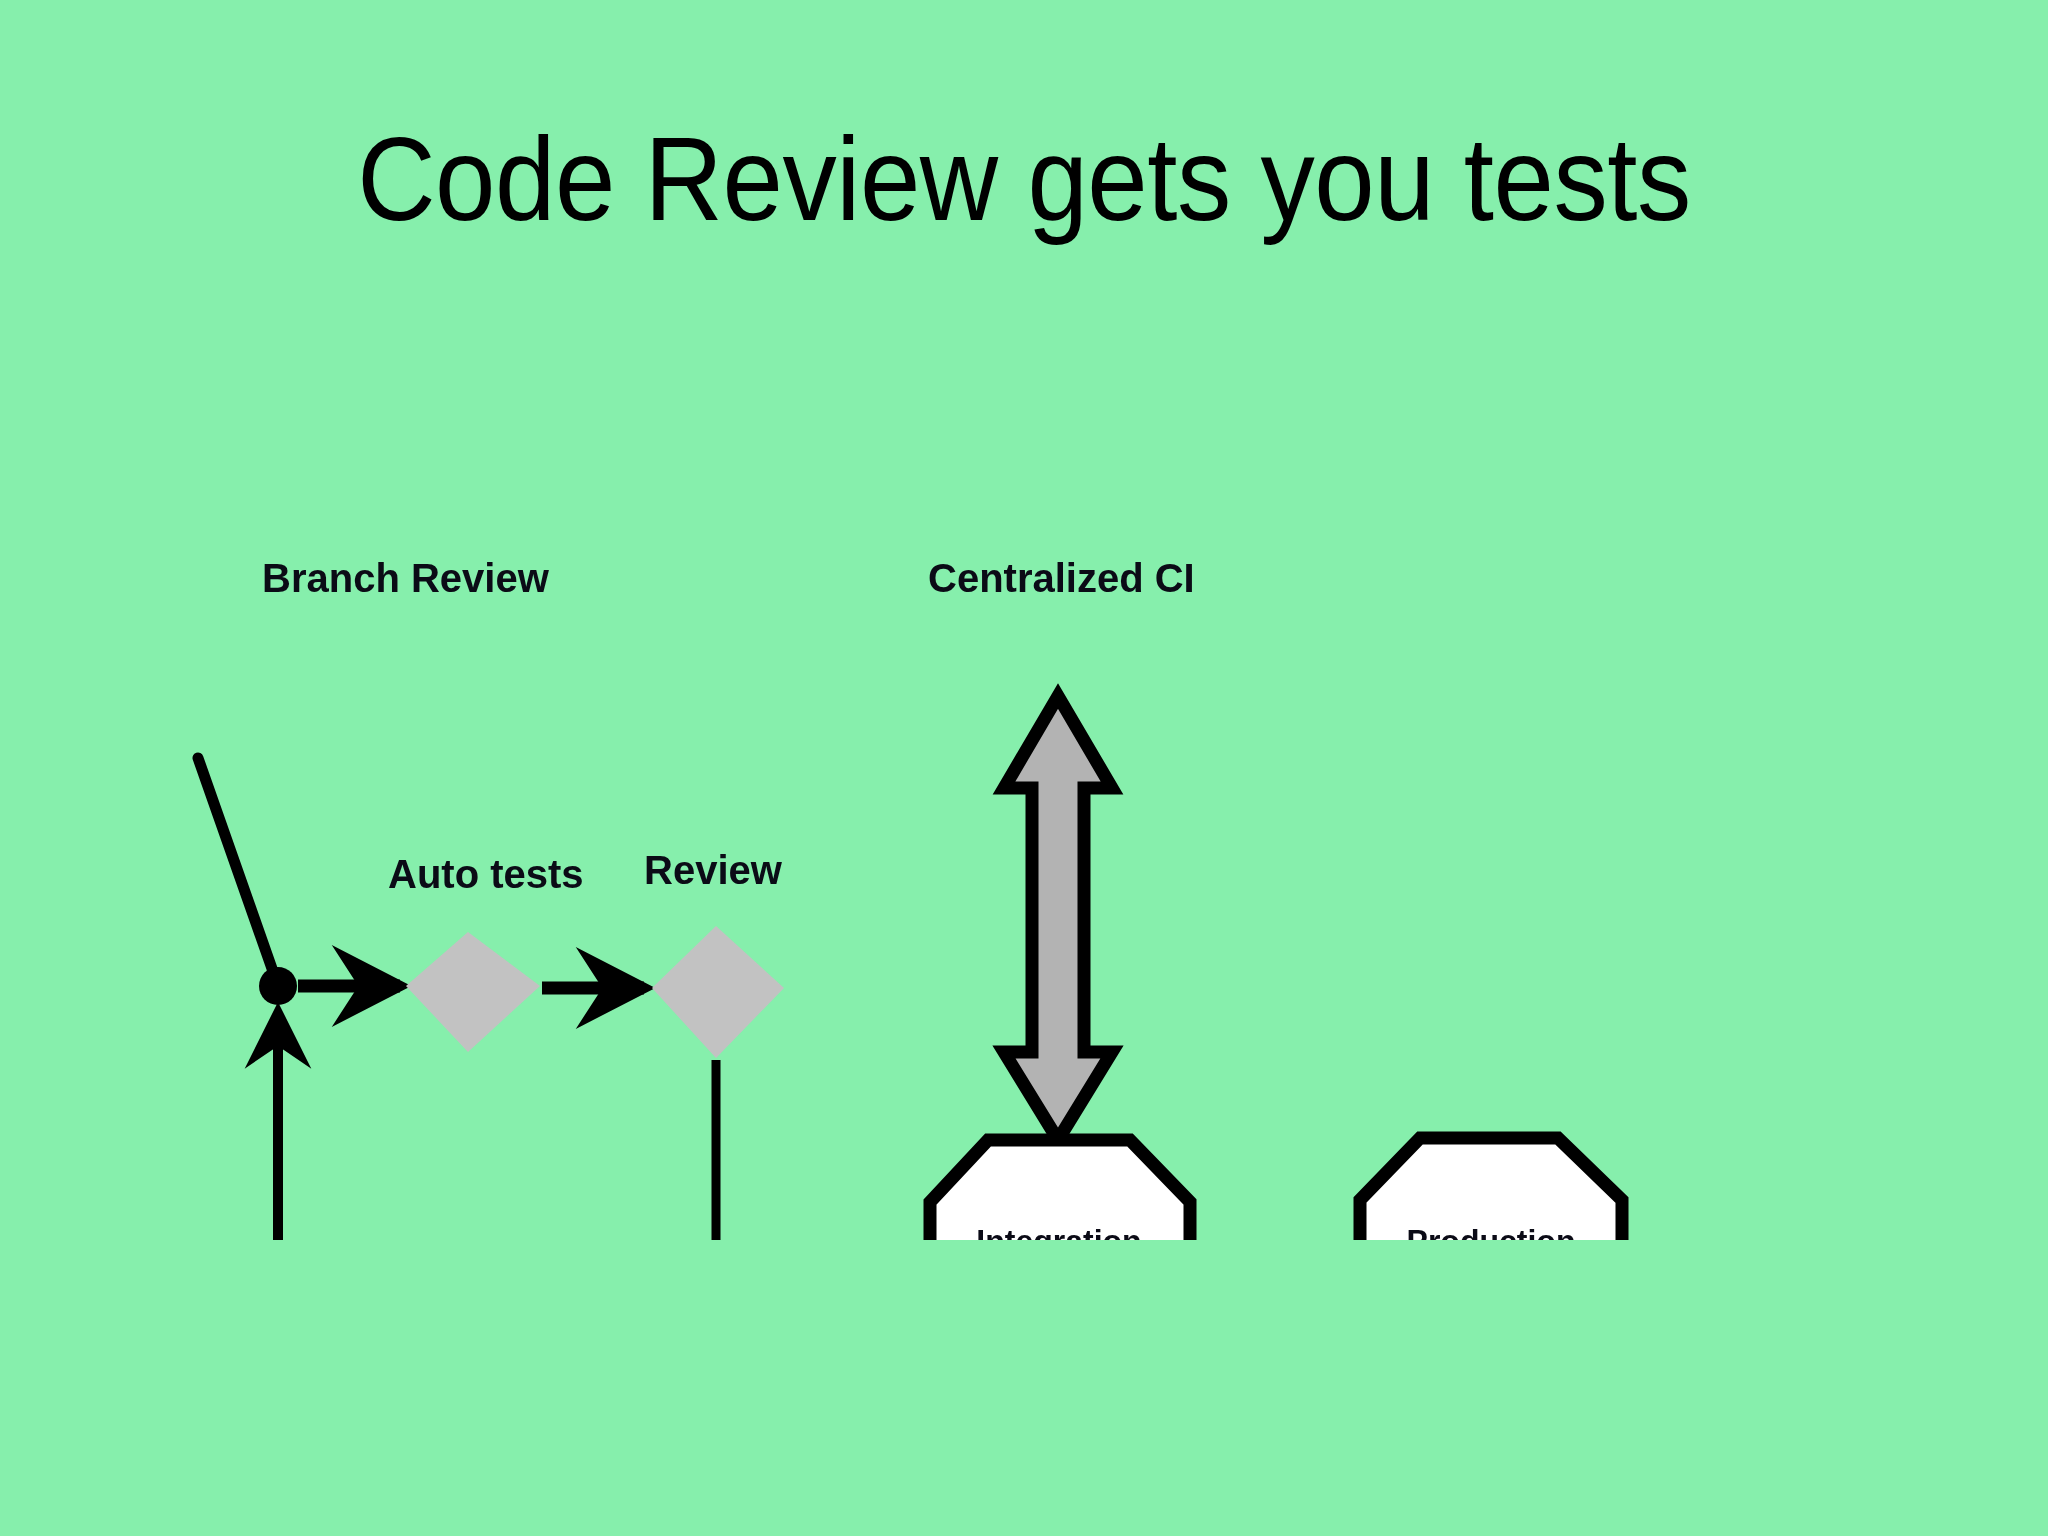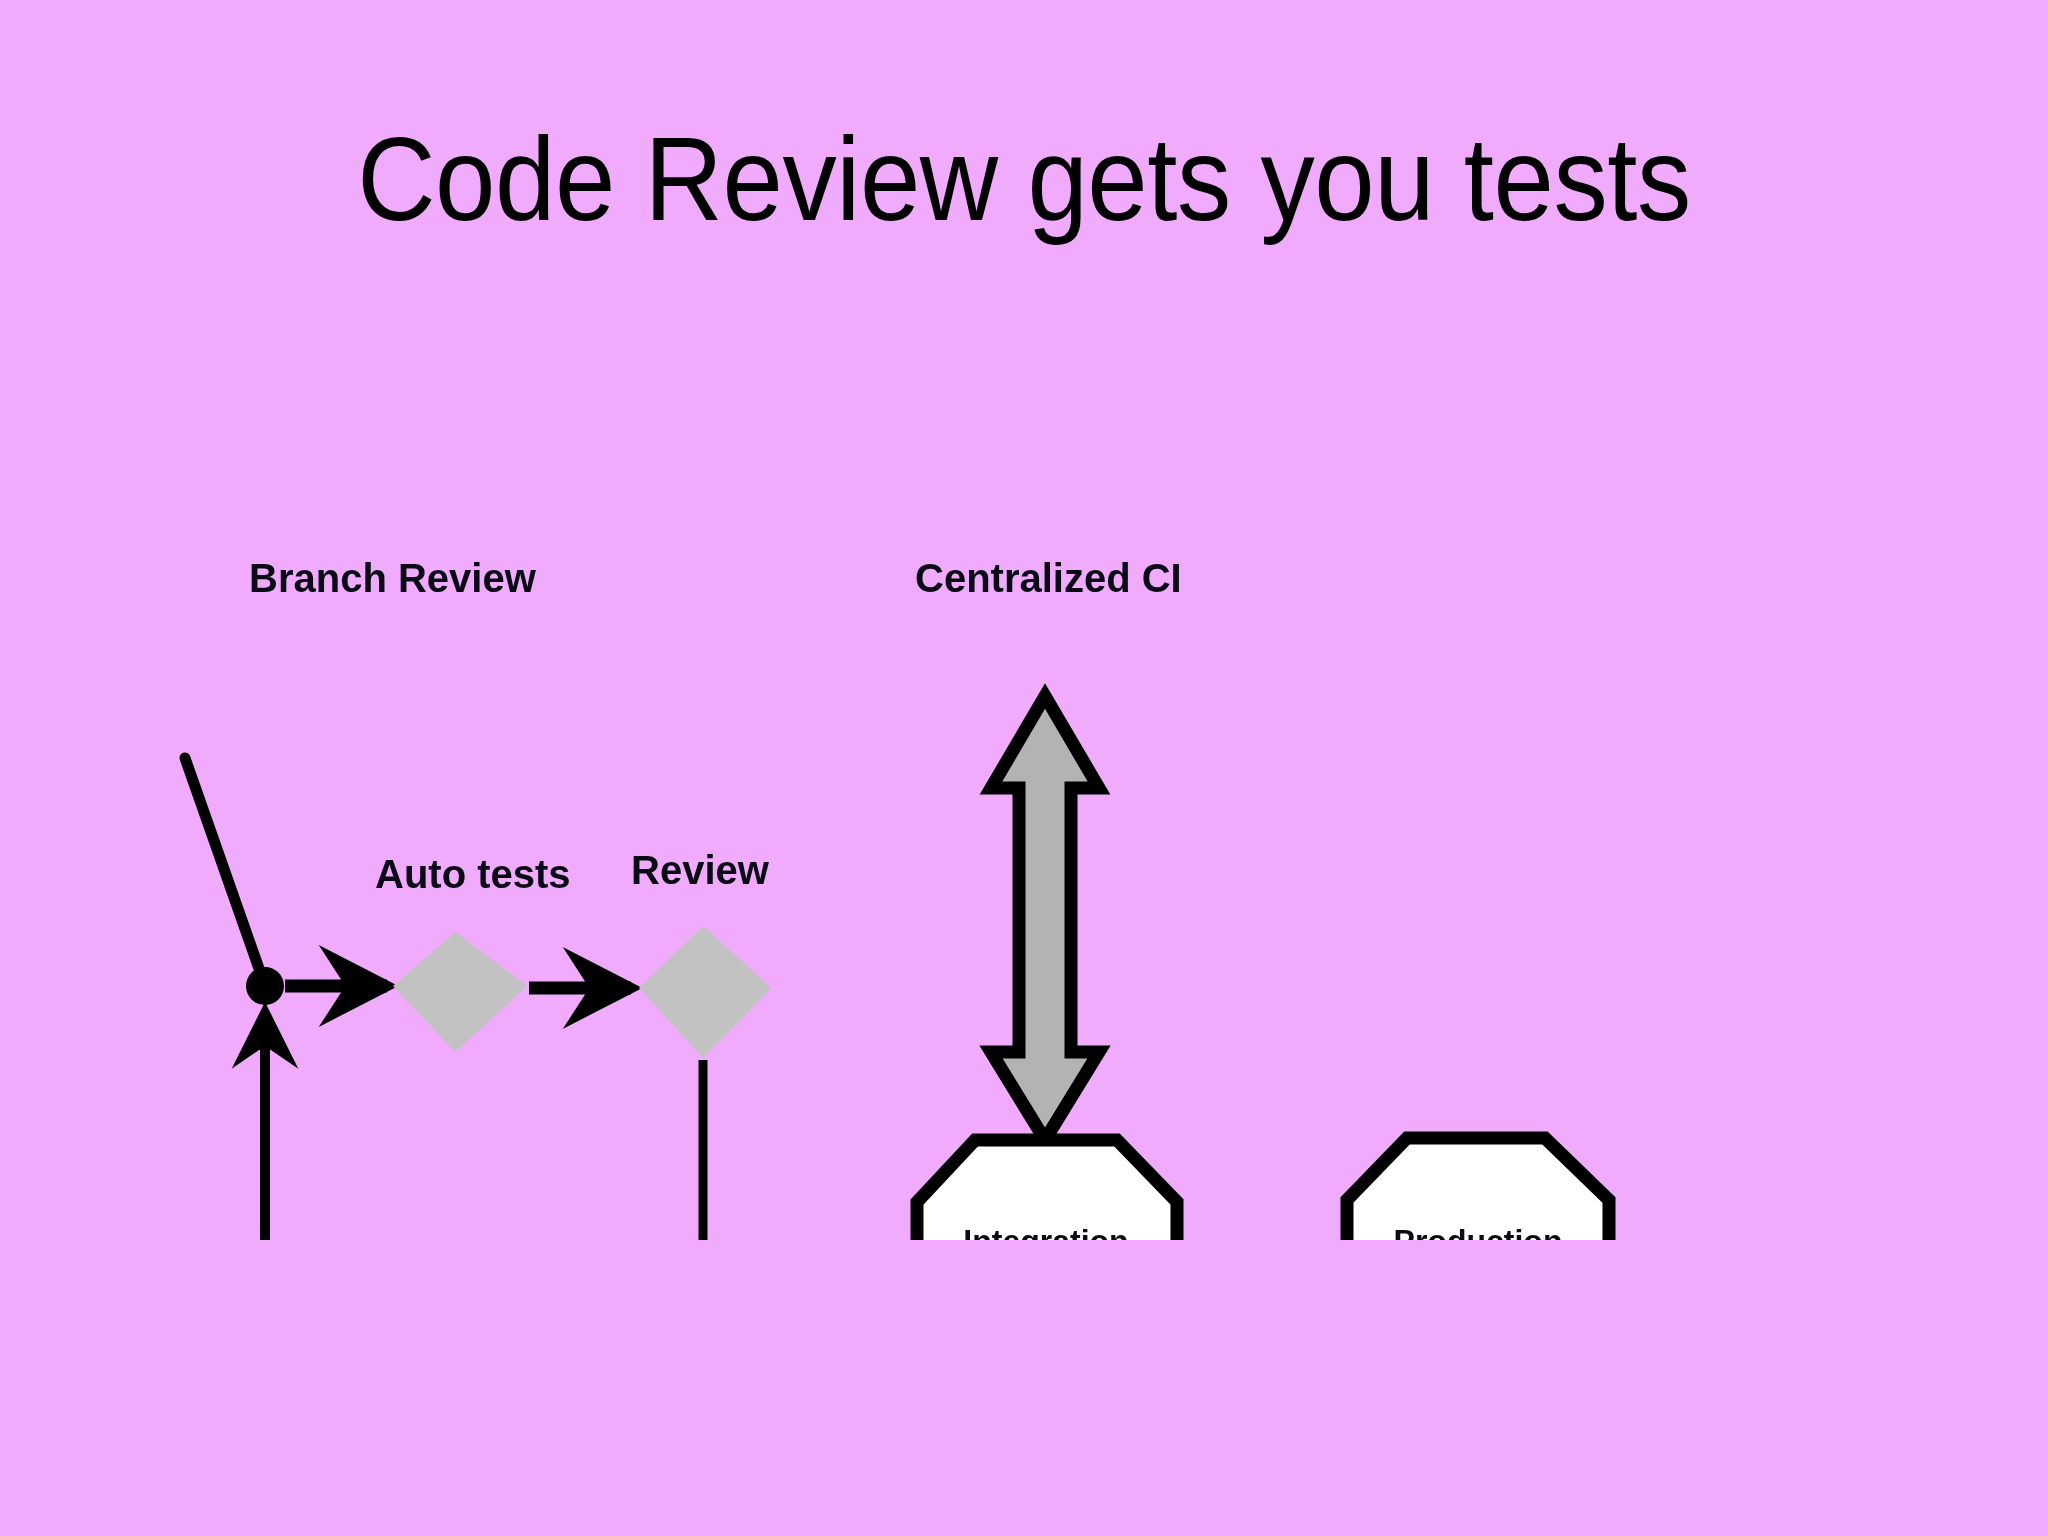--- a/index.html
+++ b/index.html
@@ -12,41 +12,41 @@
     height: 1536px;
     overflow: hidden;
     font-family: "Liberation Sans", sans-serif;
     position: relative;
   }
   #slide {
     position: absolute;
     left: 0; top: 0;
     width: 2048px;
     height: 1536px;
-    background: #f0abfc;
+    background: #86efac;
   }
   #slide-title {
     position: absolute;
     left: 0;
     top: 118px;
     width: 2048px;
     text-align: center;
     font-family: "Liberation Sans", sans-serif;
     font-weight: 400;
     font-size: 118px;
     line-height: 1.05;
     color: #000000;
     letter-spacing: -0.5px;
     white-space: nowrap;
     transform: scaleX(0.92);
     transform-origin: center top;
   }
   #diagram-wrap {
     position: absolute;
-    left: 137px;
+    left: 150px;
     top: 440px;
     width: 1800px;
     height: 800px;
   }
   #diagram-svg {
     display: block;
     width: 1800px;
     height: 800px;
   }
   .dg-label {

